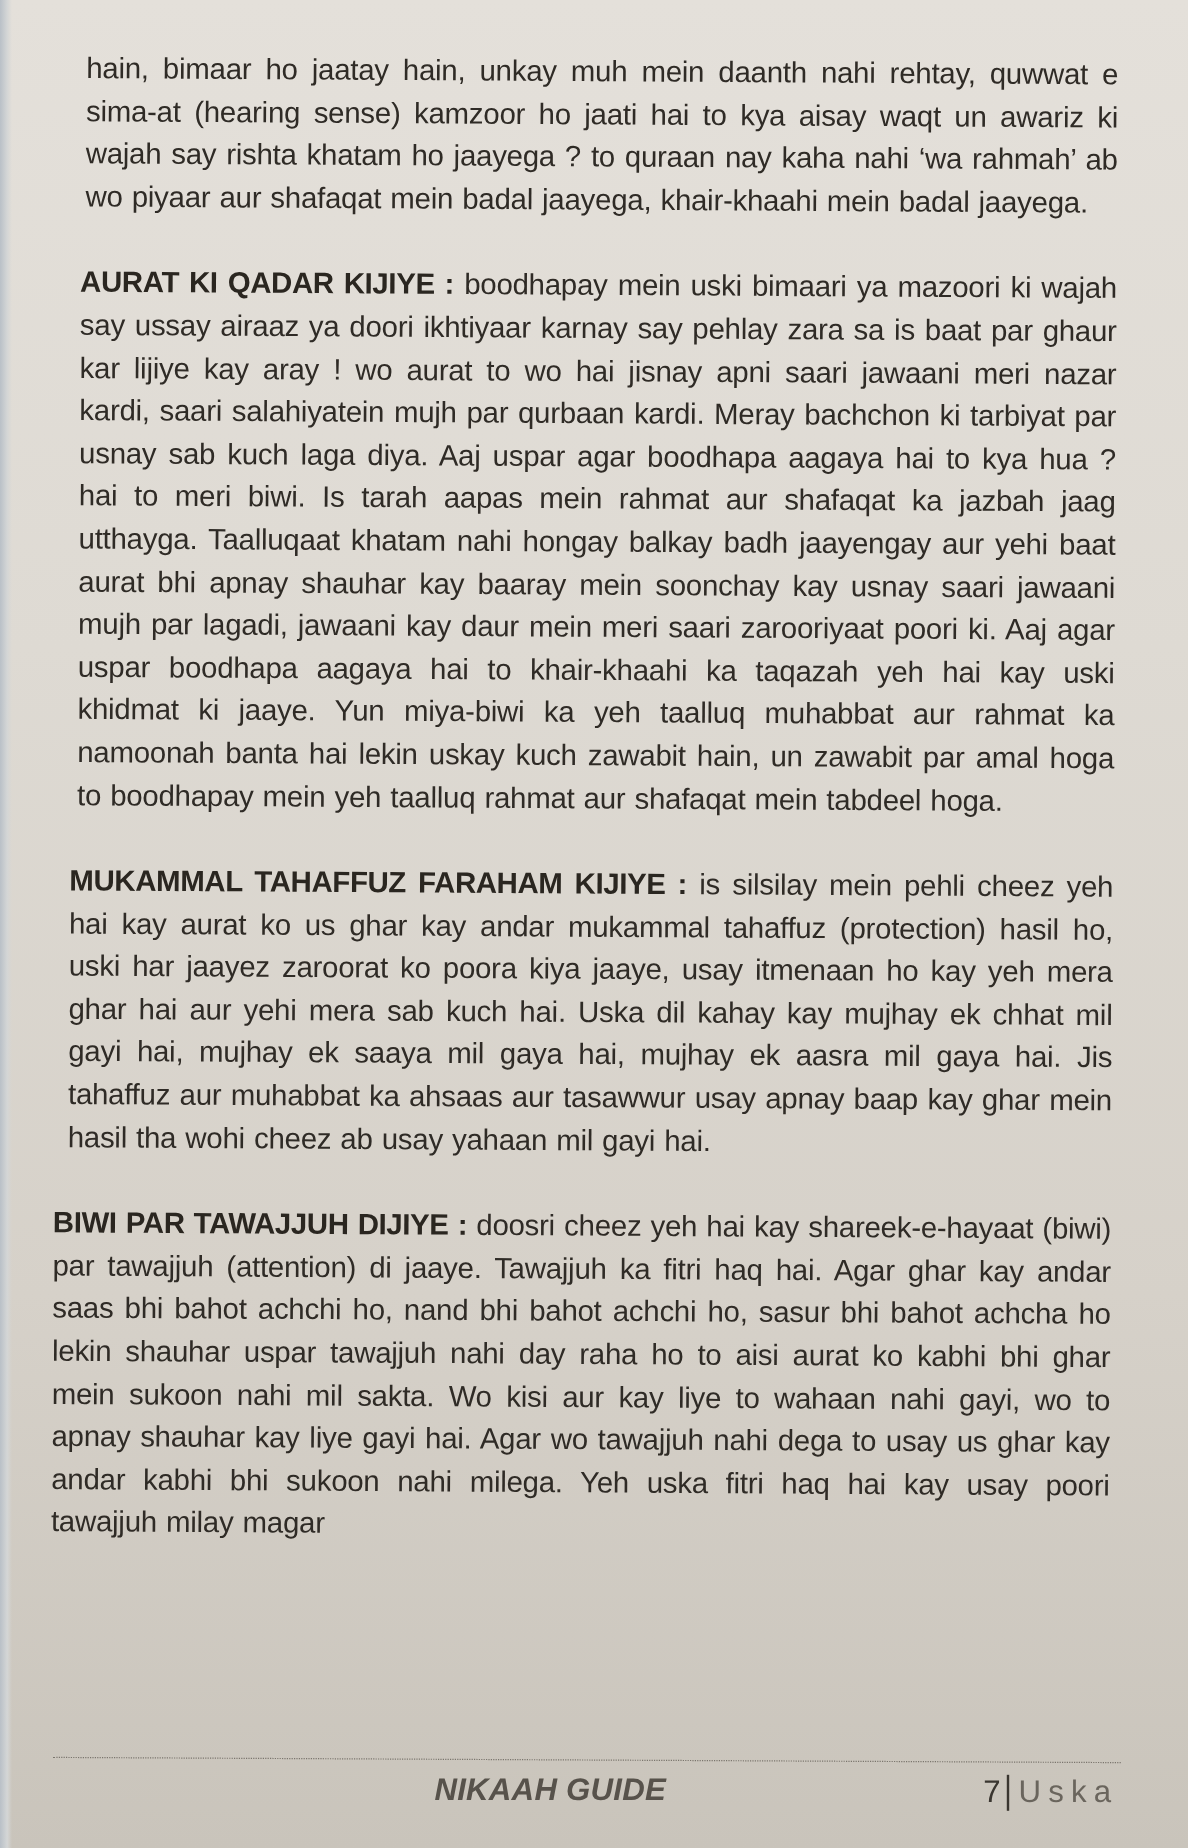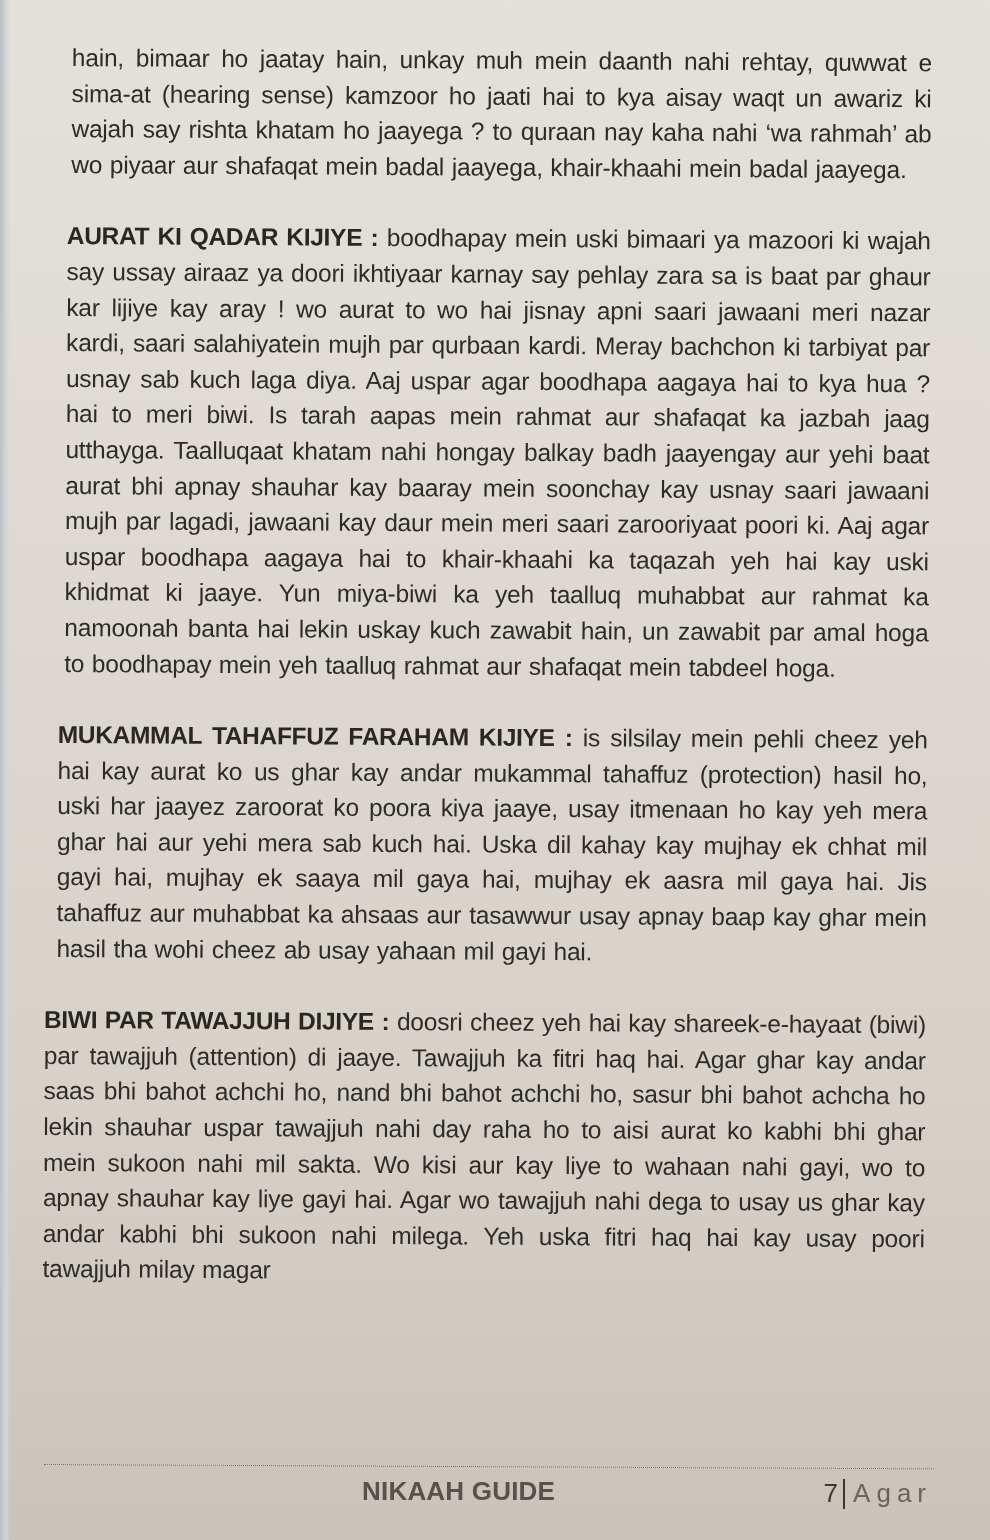--- a/index.html
+++ b/index.html
@@ -67,20 +67,21 @@
       transform-origin: left;
     }
     .footer-title {
       position: absolute;
       left: 318px;
       top: 14px;
       font-size: 26px;
       font-weight: bold;
       color: #57524b;
       letter-spacing: 0.2px;
+      font-style: italic;
     }
     .footer-page {
       position: absolute;
       right: 2px;
       top: 16px;
       font-size: 26px;
       color: #3a3630;
       display: flex;
       align-items: center;
     }
@@ -122,15 +123,15 @@
     <span>doosri cheez yeh hai kay shareek-e-hayaat (biwi) par tawajjuh (attention) di jaaye. Tawajjuh ka fitri haq hai. Agar ghar kay andar saas bhi bahot achchi ho, nand bhi bahot achchi ho, sasur bhi bahot achcha ho lekin shauhar uspar tawajjuh nahi day raha ho to aisi aurat ko kabhi bhi ghar mein sukoon nahi mil sakta. Wo kisi aur kay liye to wahaan nahi gayi, wo to apnay shauhar kay liye gayi hai. Agar wo tawajjuh nahi dega to usay us ghar kay andar kabhi bhi sukoon nahi milega. Yeh uska fitri haq hai kay usay poori tawajjuh milay magar</span>
   </p>
 </div>
 
 <div class="footer">
   <div class="footer-rule"></div>
   <div class="footer-title">NIKAAH GUIDE</div>
   <div class="footer-page">
     <span class="num">7</span>
     <span class="bar"></span>
-    <span class="label">Agar</span>
+    <span class="label">Uska</span>
   </div>
 </div>
 
 </body></html>

